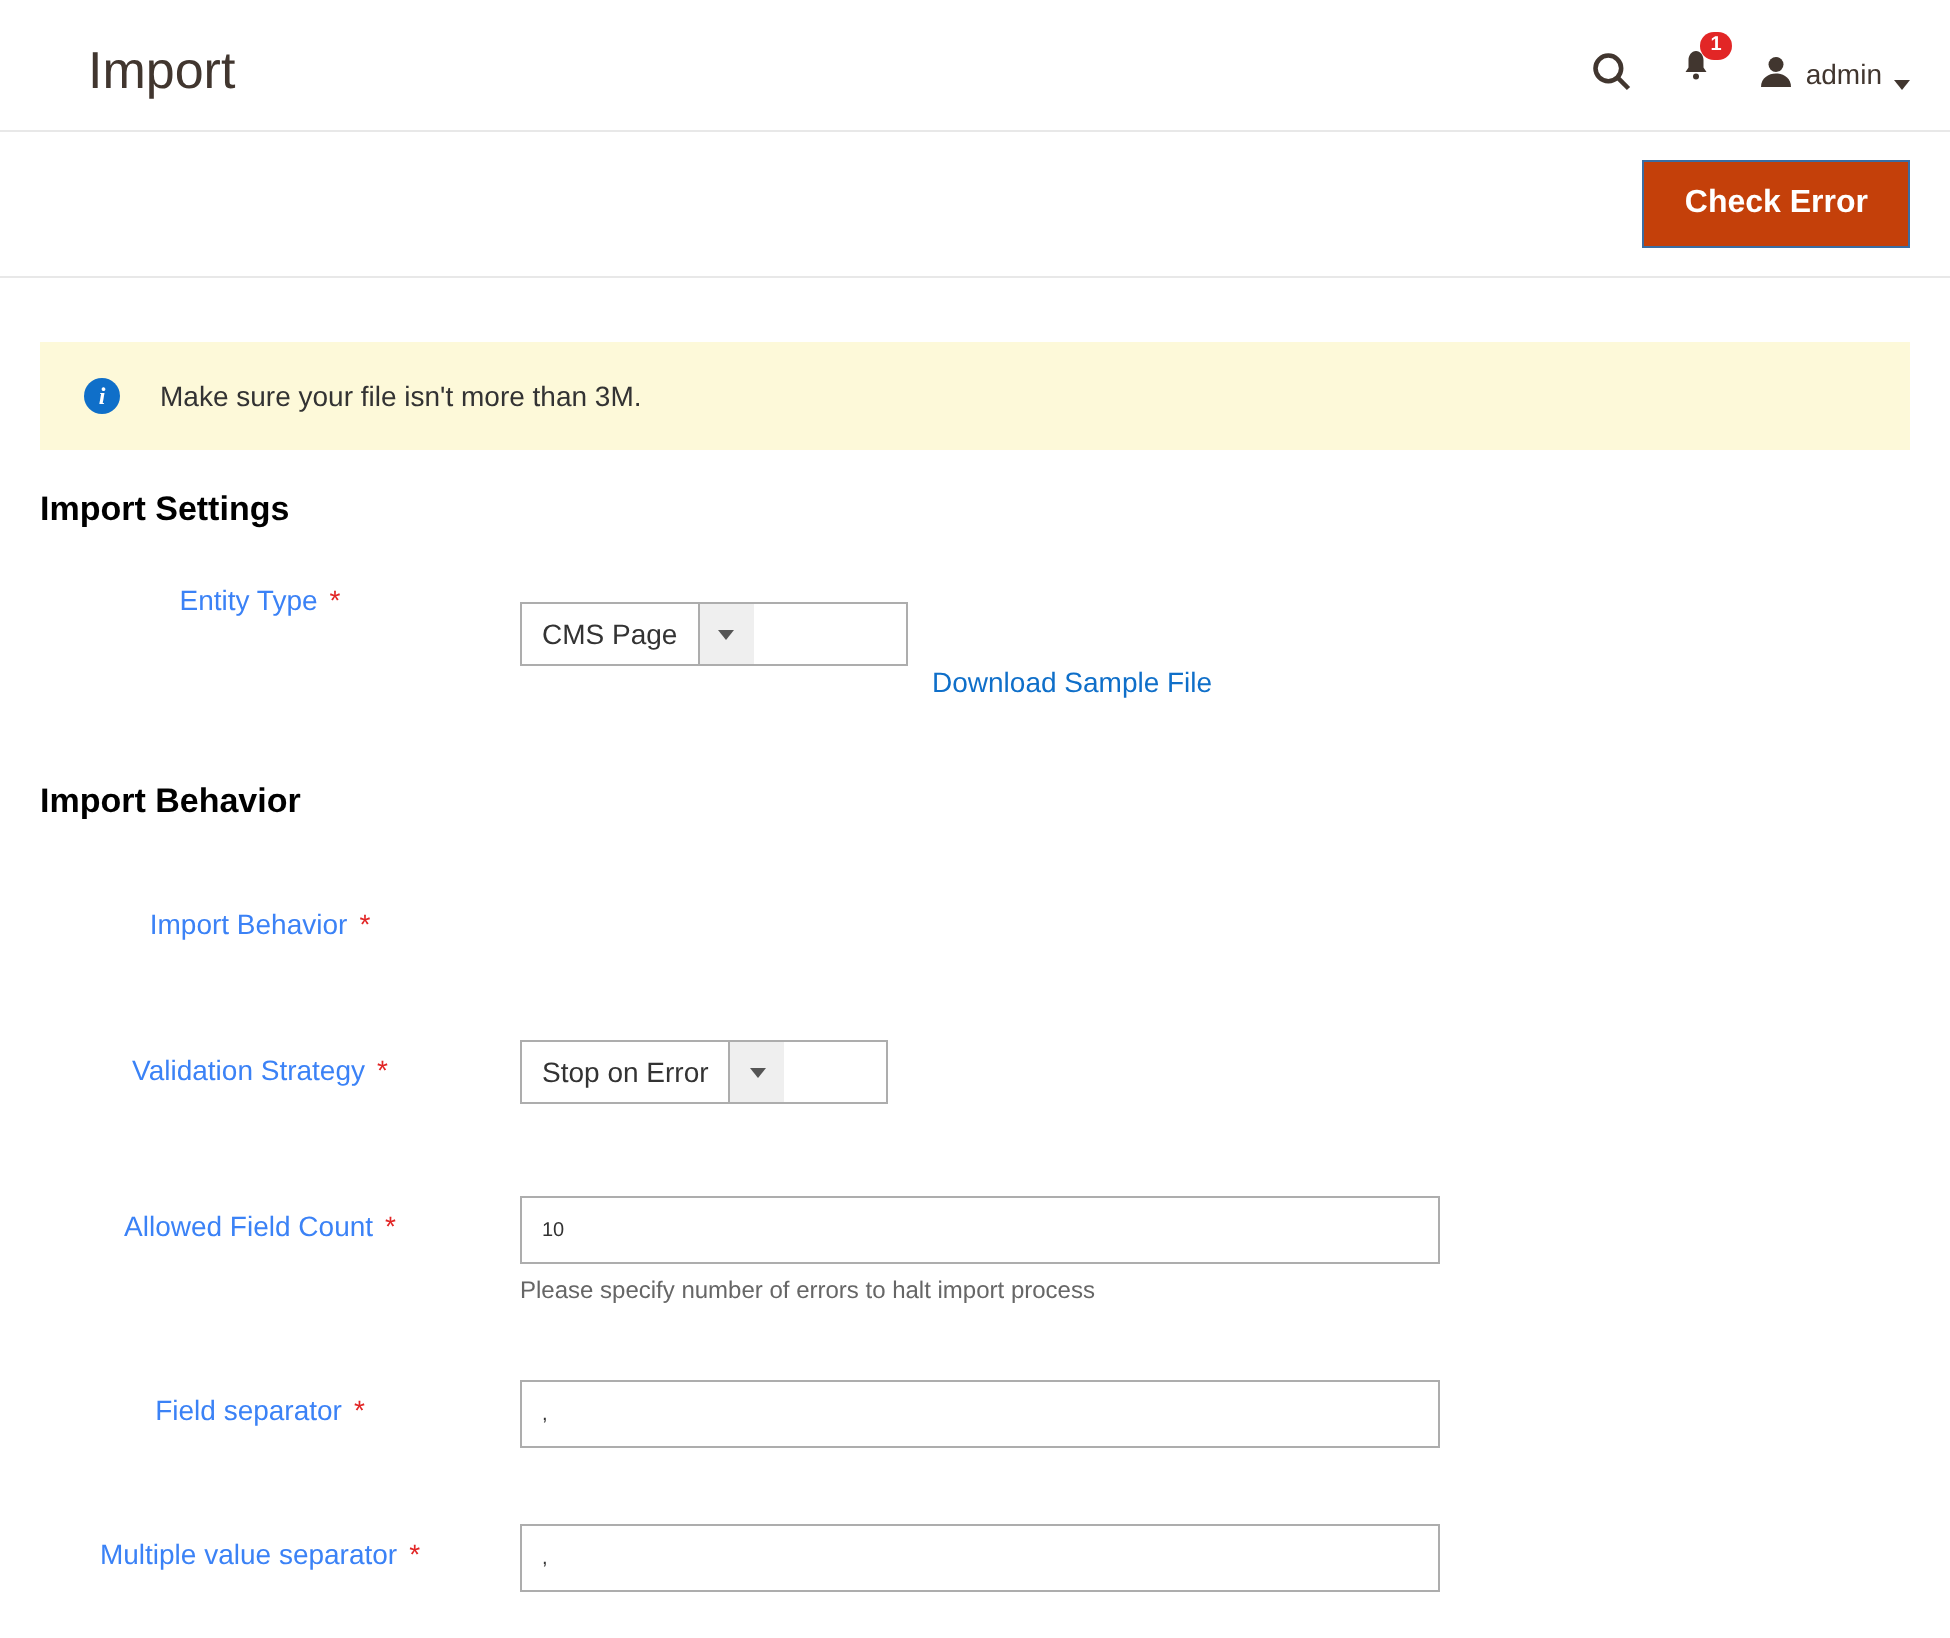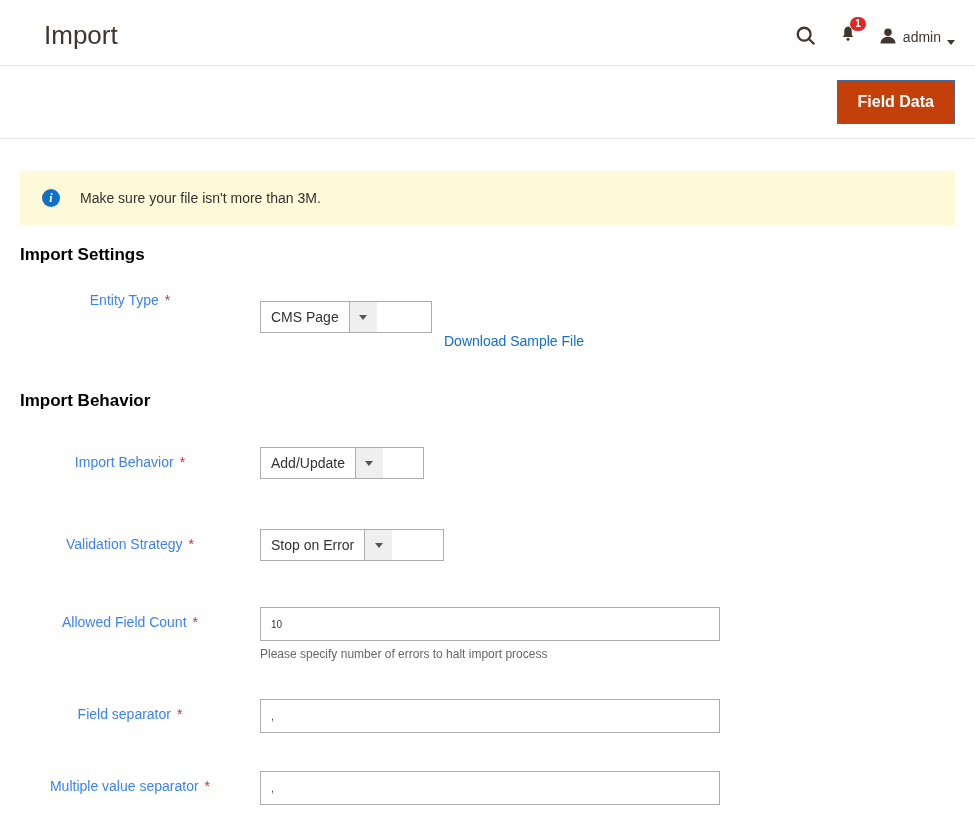--- a/index.html
+++ b/index.html
@@ -224,59 +224,51 @@
           <path d="M2 22 C2 16 7 13 12 13 C17 13 22 16 22 22 Z"></path>
         </svg>
       </span>
       <span>admin</span>
       <span class="caret-down"></span>
     </span>
   </div>
 </div>
 
 <div class="toolbar">
-  <button class="primary-btn">Field Data</button>
+  <button class="primary-btn">Check Error</button>
 </div>
 
 <div class="alert">
   <span class="info-circle">i</span>
   <span>Make sure your file isn't more than 3M.</span>
 </div>
 
 <div class="section-title">Import Settings</div>
 
 <div class="form-row">
   <div class="form-label required">Entity Type</div>
   <div class="form-field">
     <div class="inline-field">
-      <div class="select-wrap" style="width:172px">
+      <div class="select-wrap" style="width:194px">
         <span class="sel-text">CMS Page</span>
         <span class="sel-arrow">
             <span class="tri"></span>
           </span>
       </div>
       <a href="#" class="link">Download Sample File</a>
     </div>
   </div>
 </div>
 
 <div class="section-gap"></div>
 
 <div class="section-title">Import Behavior</div>
 
 <div class="form-row" style="margin-top:16px">
   <div class="form-label required">Import Behavior</div>
-  <div class="form-field">
-    <div class="select-wrap" style="width:164px">
-      <span class="sel-text">Add/Update</span>
-      <span class="sel-arrow">
-          <span class="tri"></span>
-        </span>
-    </div>
-  </div>
 </div>
 
 <div class="form-row" style="margin-top:30px">
   <div class="form-label required">Validation Strategy</div>
   <div class="form-field">
     <div class="select-wrap" style="width:184px">
       <span class="sel-text">Stop on Error</span>
       <span class="sel-arrow">
           <span class="tri"></span>
         </span>

